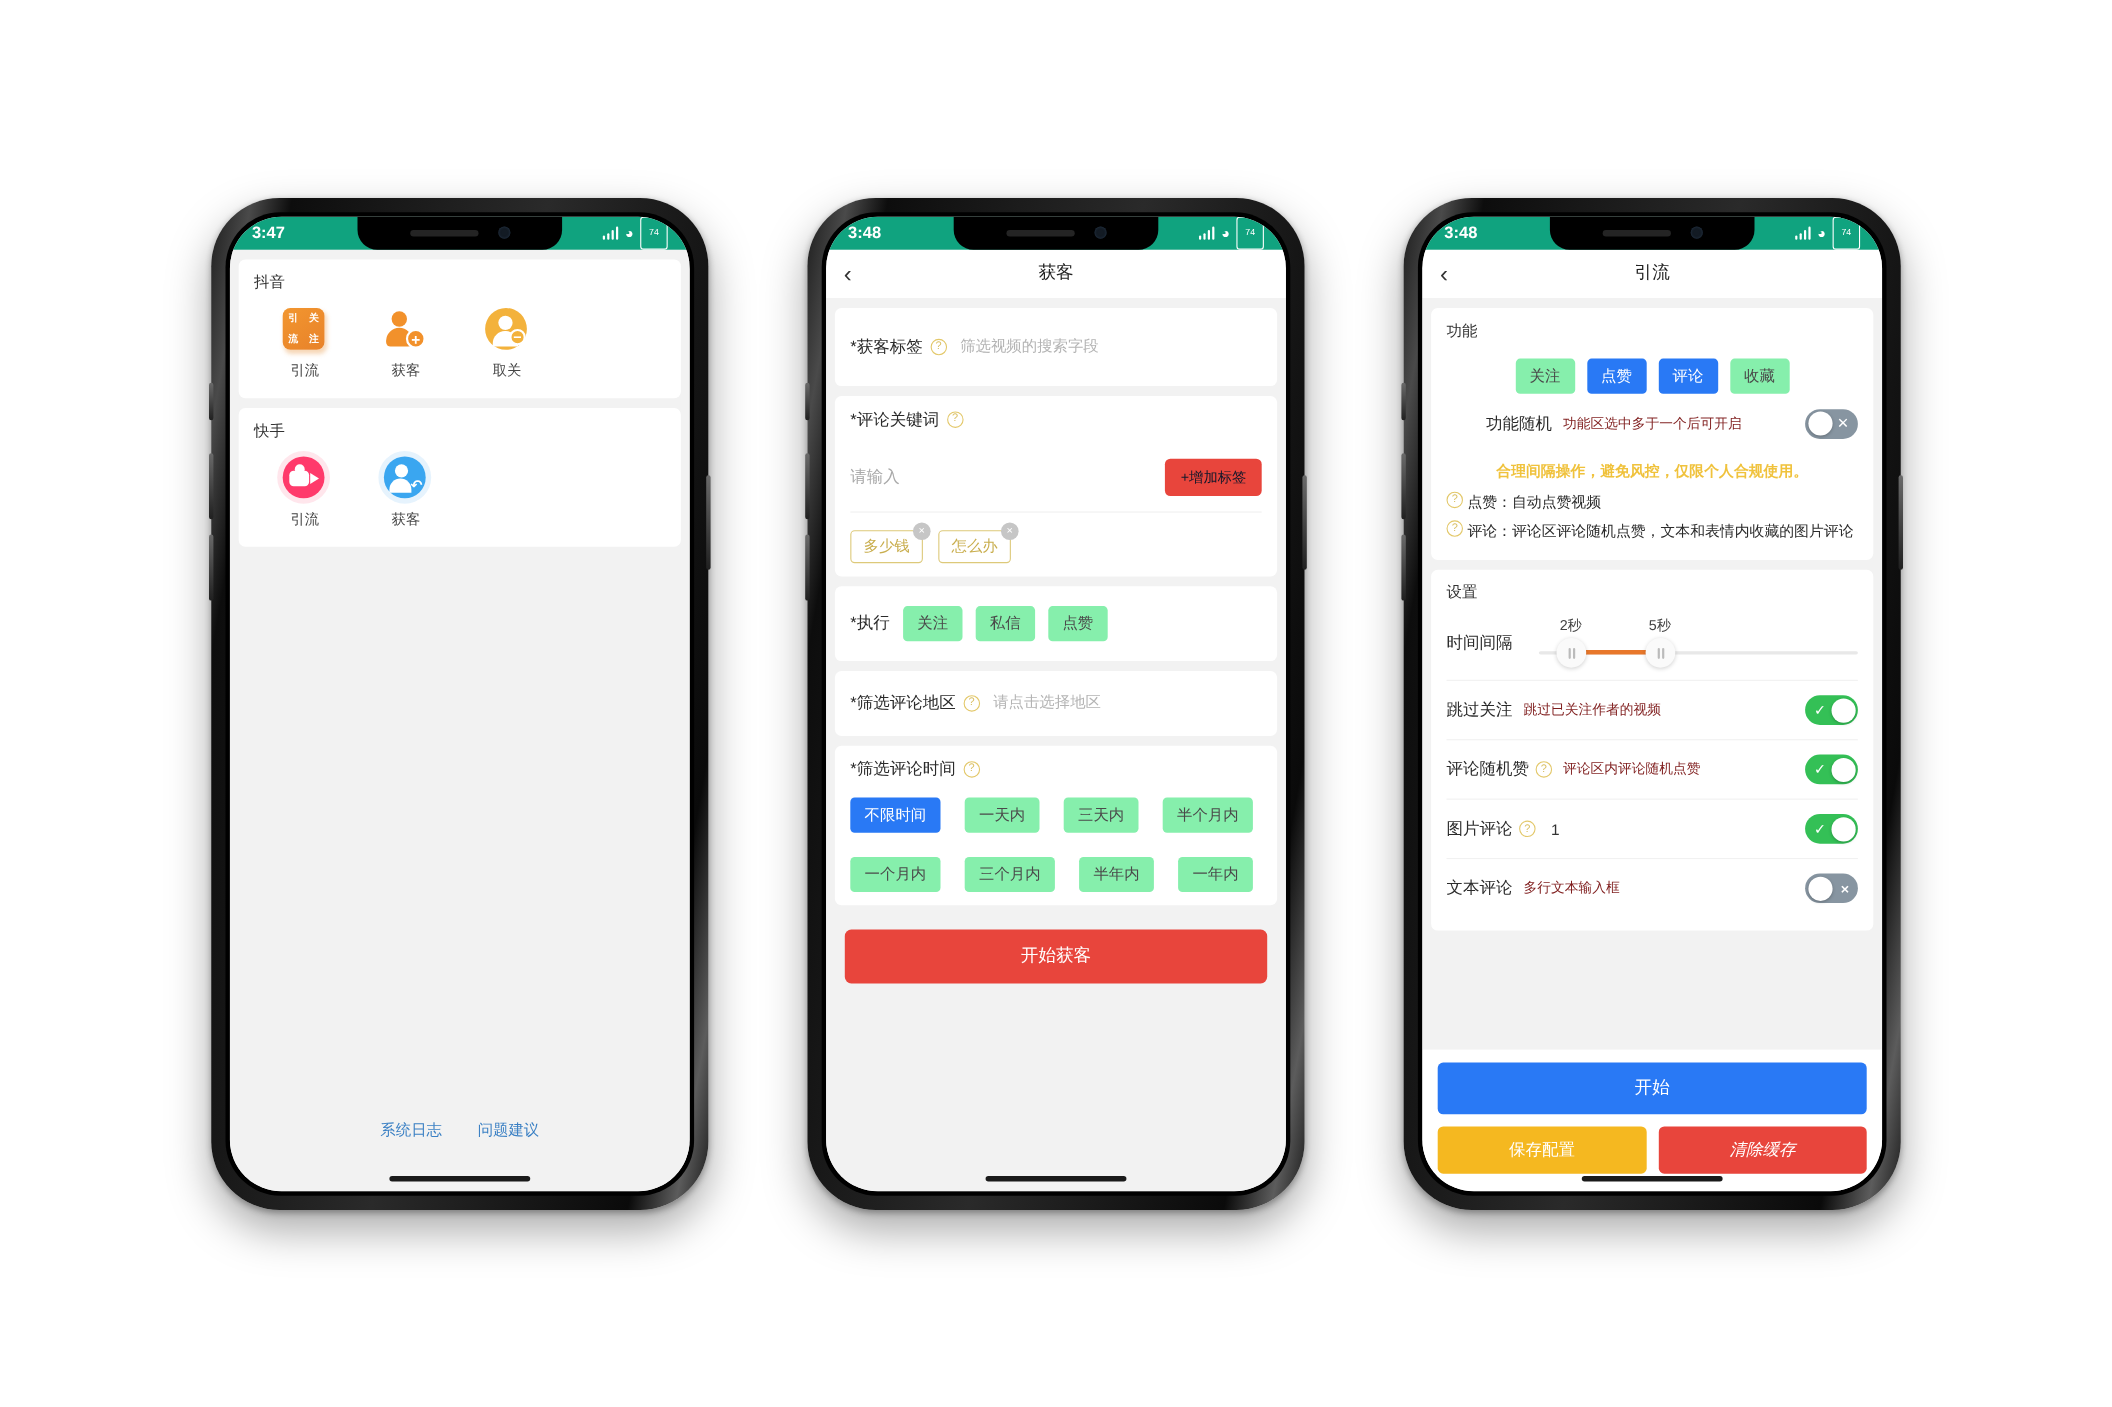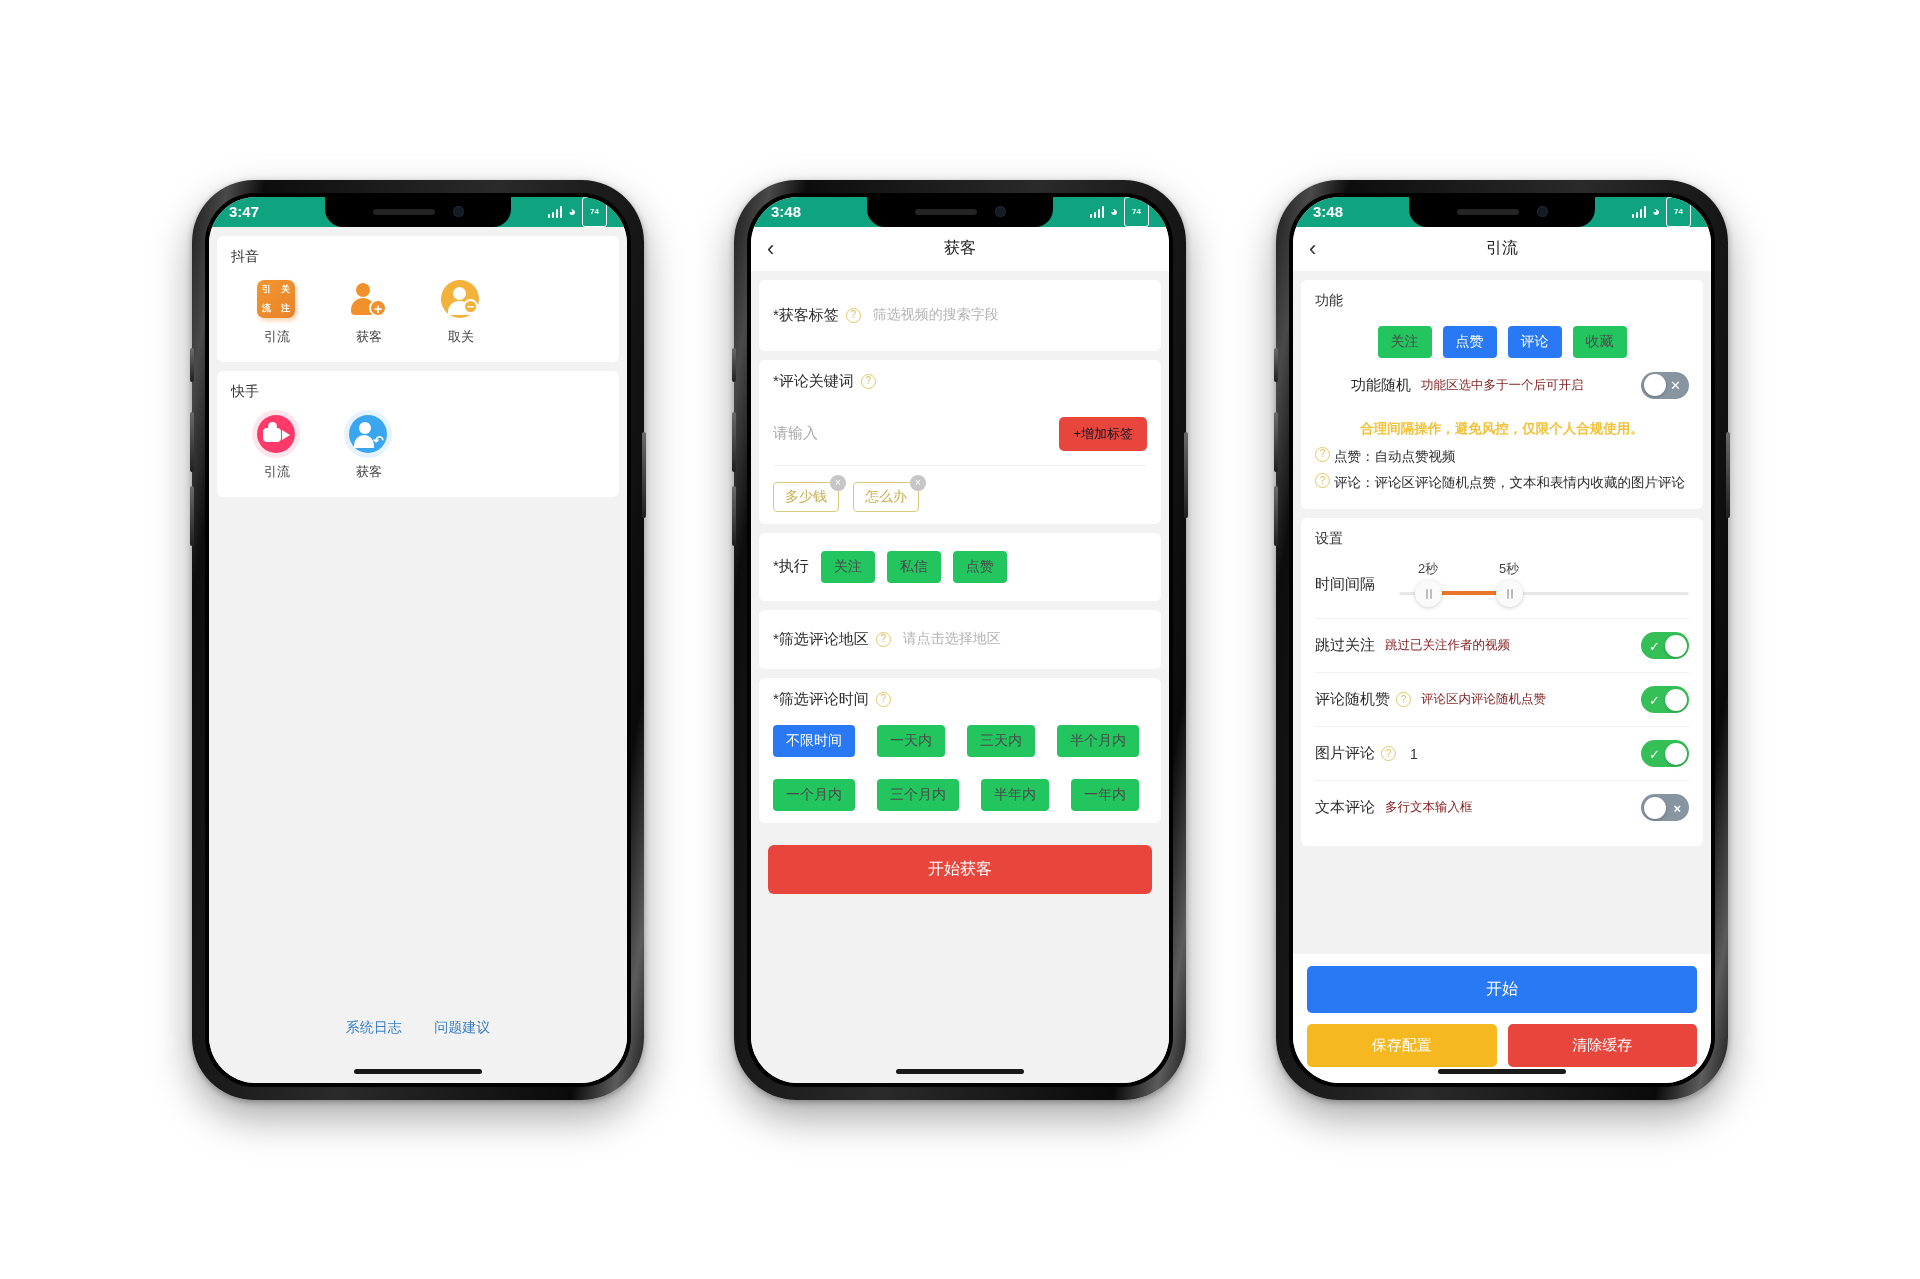--- a/index.html
+++ b/index.html
@@ -52,21 +52,21 @@
     padding: 0 20px; font-size: 15px; font-weight: bold; flex: 0 0 auto;
     position: relative; z-index: 30;
   }
   .sb-right { display: flex; align-items: center; gap: 6px; }
   .bars { display: flex; align-items: flex-end; gap: 1.5px; height: 12px; }
   .bars i { width: 2.5px; background: #fff; display: block; border-radius: 1px; }
   .bars i:nth-child(1){height:4px;} .bars i:nth-child(2){height:6px;}
   .bars i:nth-child(3){height:9px;} .bars i:nth-child(4){height:12px;}
   .wifi { font-size: 13px; line-height: 1; }
   .batt { border: 1.5px solid #fff; border-radius: 3px; width: 25px; height: 30px;
-    font-size: 8px; display: flex; align-items: center; justify-content: center; position: relative; font-weight: bold; text-align: right;}
+    font-size: 8px; display: flex; align-items: center; justify-content: center; position: relative; font-weight: normal; text-align: right;}
   .batt::after { content:""; position:absolute; right:-4px; top:3.5px; width:2.5px;height:5px;background:#fff;border-radius:0 2px 2px 0;}
 
   
   .navbar {
     height: 44px; background: #fff; display: flex; align-items: center;
     padding: 0 16px; flex: 0 0 auto; position: relative;
   }
   .nav-back { font-size: 22px; color: #333; width: 30px; cursor: pointer; line-height: 1; }
   .nav-title { position: absolute; left: 0; right: 0; text-align: center; font-size: 16px; color: #222; font-weight: 500; pointer-events: none;}
 
@@ -117,21 +117,21 @@
   .kw-input-row { display:flex; align-items:center; justify-content:space-between; padding: 26px 0 14px 0; border-bottom: 1px solid #f0f0f0;}
   .kw-placeholder { color:#aaa; font-size: 15px; }
   .btn-red { background:#e8453c; color:#0f172a; border:none; border-radius:5px; padding:8px 14px; font-size:13px; cursor:pointer;
     font-family:inherit; }
   .tag-row { display:flex; gap: 14px; padding-top: 16px; }
   .tag { position:relative; border:1px solid #ddc97a; color:#c9ae4e; background:#fff; border-radius:4px;
     padding:5px 11px; font-size:14px; cursor:pointer;}
   .tag .x { position:absolute; right:-8px; top:-8px; width:16px;height:16px;border-radius:50%;background:#c6c6c6;color:#fff;
     font-size:10px; line-height:16px; text-align:center; }
 
-  .chip { border:none; background:#22c55e; color:#4a4a4a; border-radius:4px; padding:7px 13px; font-size:14px; cursor:pointer; font-family:inherit;}
+  .chip { border:none; background:#86efac; color:#4a4a4a; border-radius:4px; padding:7px 13px; font-size:14px; cursor:pointer; font-family:inherit;}
   .chip.sel-blue { background:#2979f5; color:#fff; }
   .chips-wrap { display:flex; flex-wrap:wrap; gap:22px; padding-top: 16px; }
 
   .btn-wide { display:block; width: calc(100% - 34px); margin: 22px auto 0 auto; background:#e8453c; color:#fff;
     border:none; border-radius:6px; padding:14px 0; font-size:16px; cursor:pointer; font-family:inherit; }
 
   
   .fn-chips { display:flex; gap:11px; justify-content:center; padding: 10px 0 14px 0; }
   .sw-row { display:flex; align-items:center; padding: 13px 0; border-top:1px solid #f1f1f1; }
   .sw-row:first-child { border-top:none; }
@@ -158,21 +158,21 @@
   .sl-handle { position:absolute; top:20px; width:27px;height:27px;border-radius:50%; background:#fafafa;
     box-shadow:0 1px 4px rgba(0,0,0,.18); display:flex;align-items:center;justify-content:center; gap:2px; cursor:pointer;}
   .sl-handle i { display:block; width:2px;height:10px;background:#bbb;border-radius:1px;}
   .sl-lab { position:absolute; top:0; font-size:13px; color:#444; transform:translateX(-50%); }
 
   .bottom-bar { background:#fff; padding: 12px 14px 16px 14px; flex:0 0 auto; }
   .bb-main { width:100%; background:#2979f5; color:#fff; border:none; border-radius:5px; padding:13px 0; font-size:16px; cursor:pointer; font-family:inherit;}
   .bb-pair { display:flex; gap:11px; margin-top:11px; }
   .bb-pair button { flex:1; border:none; border-radius:5px; padding:12px 0; font-size:15px; color:#fff; cursor:pointer; font-family:inherit;}
   .bb-save { background:#f5b820; }
-  .bb-clear { background:#e8453c; }
+  .bb-clear { background:#e8453c;font-style:italic; }
 
   .home-ind { position:absolute; bottom:9px; left:50%; transform:translateX(-50%); width:128px;height:5px;border-radius:3px;background:#1a1a1a; z-index:35;}
 </style>
 </head>
 <body>
 
 <div class="stage">
 
   <div class="phone">
     <span class="side-btn sb-left-1"></span>

